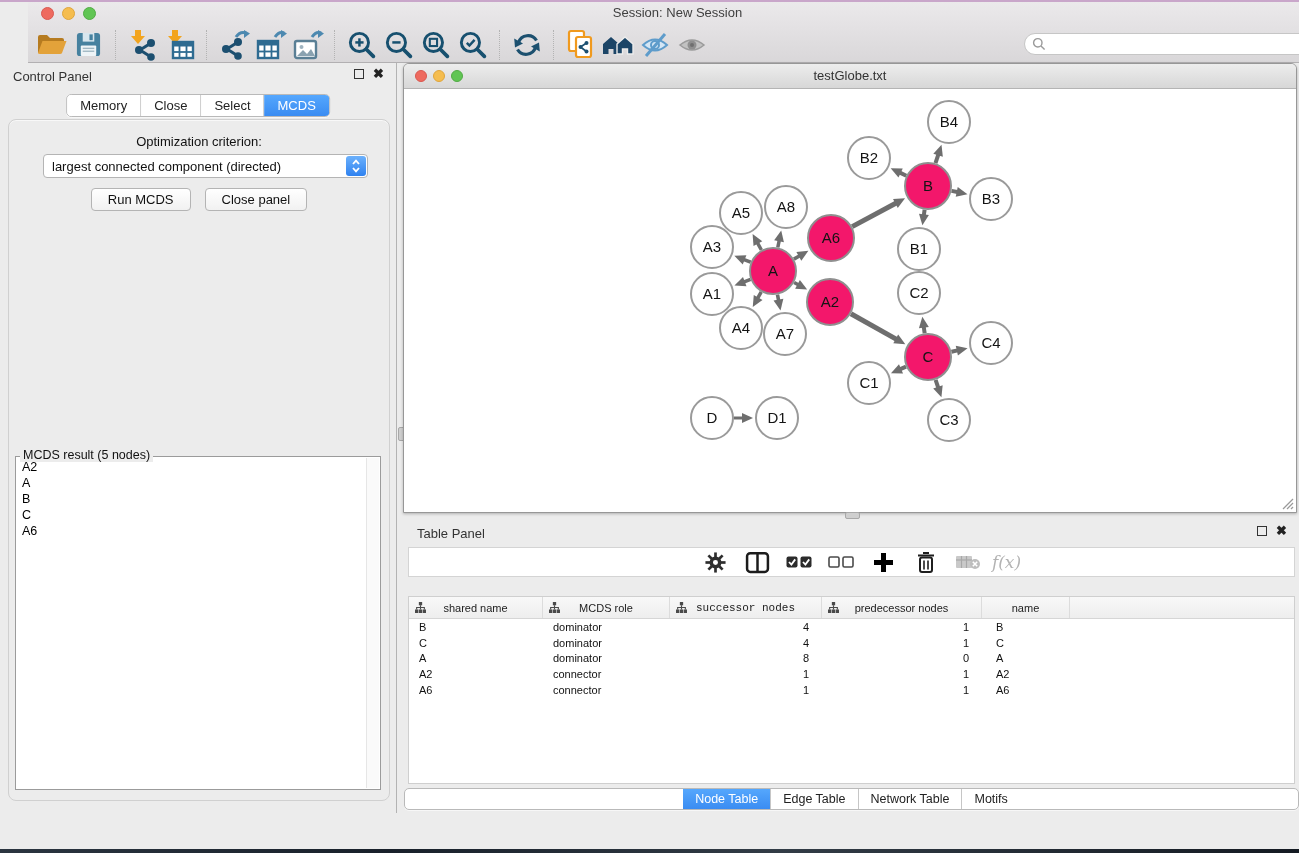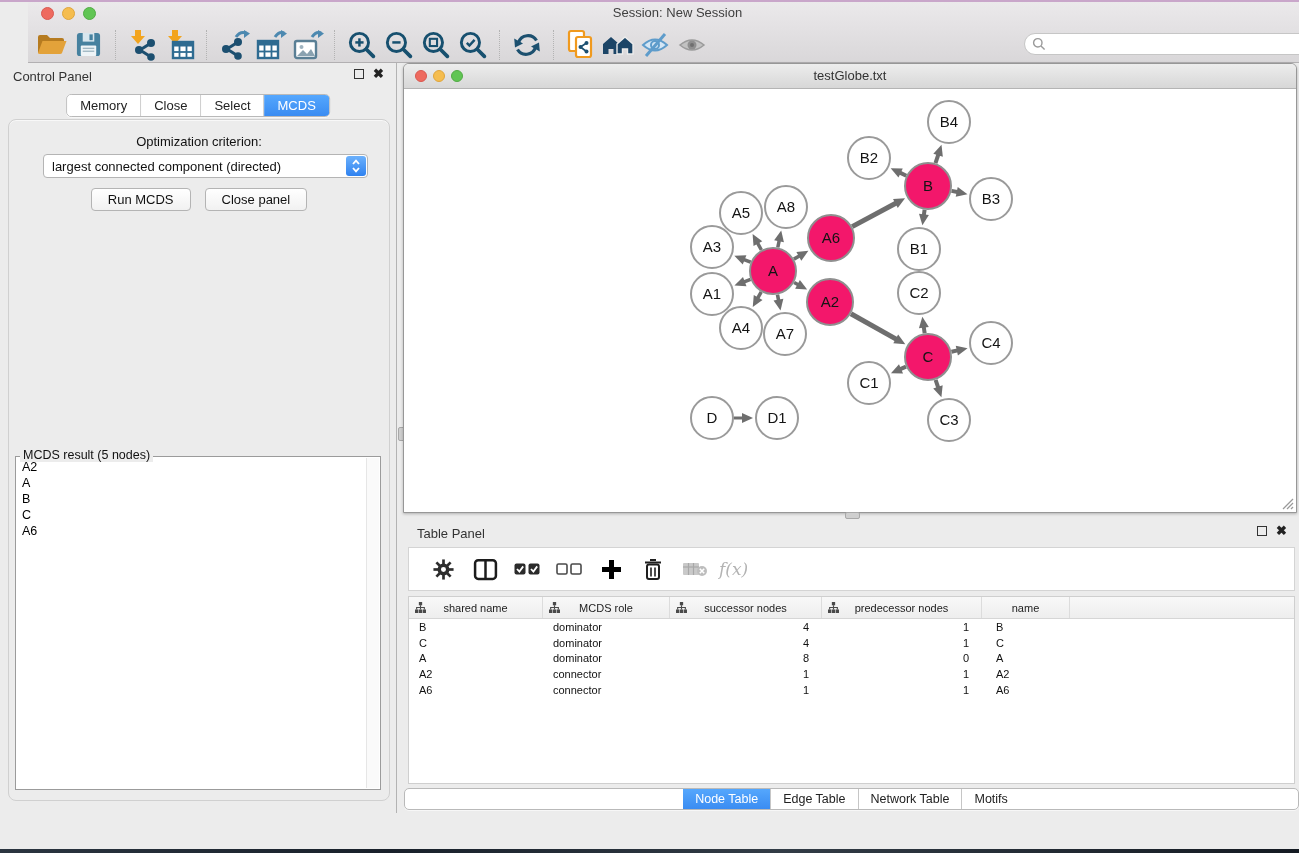--- a/index.html
+++ b/index.html
@@ -67,22 +67,22 @@
     background:#fff; border:1px solid #979797; border-radius:6px 6px 0 0; box-shadow:0 1px 3px rgba(0,0,0,.25); }
   .net-titlebar { position:relative; height:25px; background:linear-gradient(#ededed,#d7d7d7);
     border-bottom:1px solid #b4b4b4; border-radius:5px 5px 0 0; }
   .net-lights { position:absolute; left:11px; top:6px; display:flex; gap:6px; }
   .net-lights .light { width:12px; height:12px; }
   .net-titlebar .title { text-align:center; font-size:13px; line-height:24px; color:#333; }
   .net-canvas { position:absolute; left:0; top:25px; width:892px; height:423px; background:#fff; overflow:hidden; }
   .resize-grip { position:absolute; right:2px; bottom:2px; width:14px; height:14px; }
   
   .table-panel { position:absolute; left:404px; top:520px; width:895px; height:293px; background:#ececec; }
-  .tp-toolbar { position:absolute; left:4px; right:4px; top:27px; height:44px; background:#fff; border:1px solid #d4d4d4;
-    display:flex; align-items:center; gap:14px; padding-left:20px; }
+  .tp-toolbar { position:absolute; left:4px; right:4px; top:27px; height:30px; background:#fff; border:1px solid #d4d4d4;
+    display:flex; align-items:center; gap:14px; padding-left:20px;justify-content:center; }
   .tp-ico { display:flex; align-items:center; justify-content:center; width:28px; height:28px; }
   .fx-label { font-size:17px; font-style:italic; color:#b3b3b3; font-family:"DejaVu Serif", serif; margin-left:-4px; }
   .tp-table { position:absolute; left:4px; right:4px; top:76px; height:188px; background:#fff; border:1px solid #cfcfcf; overflow:hidden; }
   .t-head { display:flex; height:22px; background:linear-gradient(#f8f8f8,#eeeeee); border-bottom:1px solid #d6d6d6; }
   .t-hcell { position:relative; display:flex; align-items:center; justify-content:center;
     font-size:11px; color:#222; border-right:1px solid #dcdcdc; flex:0 0 auto; }
   .t-hcell .hico { position:absolute; left:6px; top:5px; }
   .t-hfill { flex:1 1 auto; }
   .t-row { display:flex; height:15.8px; align-items:center; }
   .t-cell { font-size:11px; color:#111; flex:0 0 auto; white-space:nowrap; }
@@ -510,21 +510,21 @@
                 <g fill="#4a4a4a">
                   <rect x="3.5" y="0" width="3" height="3"></rect>
                   <rect x="0" y="6.8" width="3" height="3.2"></rect>
                   <rect x="3.5" y="6.8" width="3" height="3.2"></rect>
                   <rect x="7" y="6.8" width="3" height="3.2"></rect>
                 </g>
                 <path d="M5 3 v2 M1.5 6.8 V5 h7 v1.8 M5 5 v1.8" stroke="#4a4a4a" stroke-width="1" fill="none"></path>
               </svg></span>
             <span>MCDS role</span>
           </div>
-          <div class="t-hcell" style="width: 152px;">
+          <div class="t-hcell" style="width: 152px; font-family: Liberation Mono, monospace;">
             <span class="hico"><svg width="11" height="11" viewBox="0 0 10 10">
                 <g fill="#4a4a4a">
                   <rect x="3.5" y="0" width="3" height="3"></rect>
                   <rect x="0" y="6.8" width="3" height="3.2"></rect>
                   <rect x="3.5" y="6.8" width="3" height="3.2"></rect>
                   <rect x="7" y="6.8" width="3" height="3.2"></rect>
                 </g>
                 <path d="M5 3 v2 M1.5 6.8 V5 h7 v1.8 M5 5 v1.8" stroke="#4a4a4a" stroke-width="1" fill="none"></path>
               </svg></span>
             <span>successor nodes</span>

